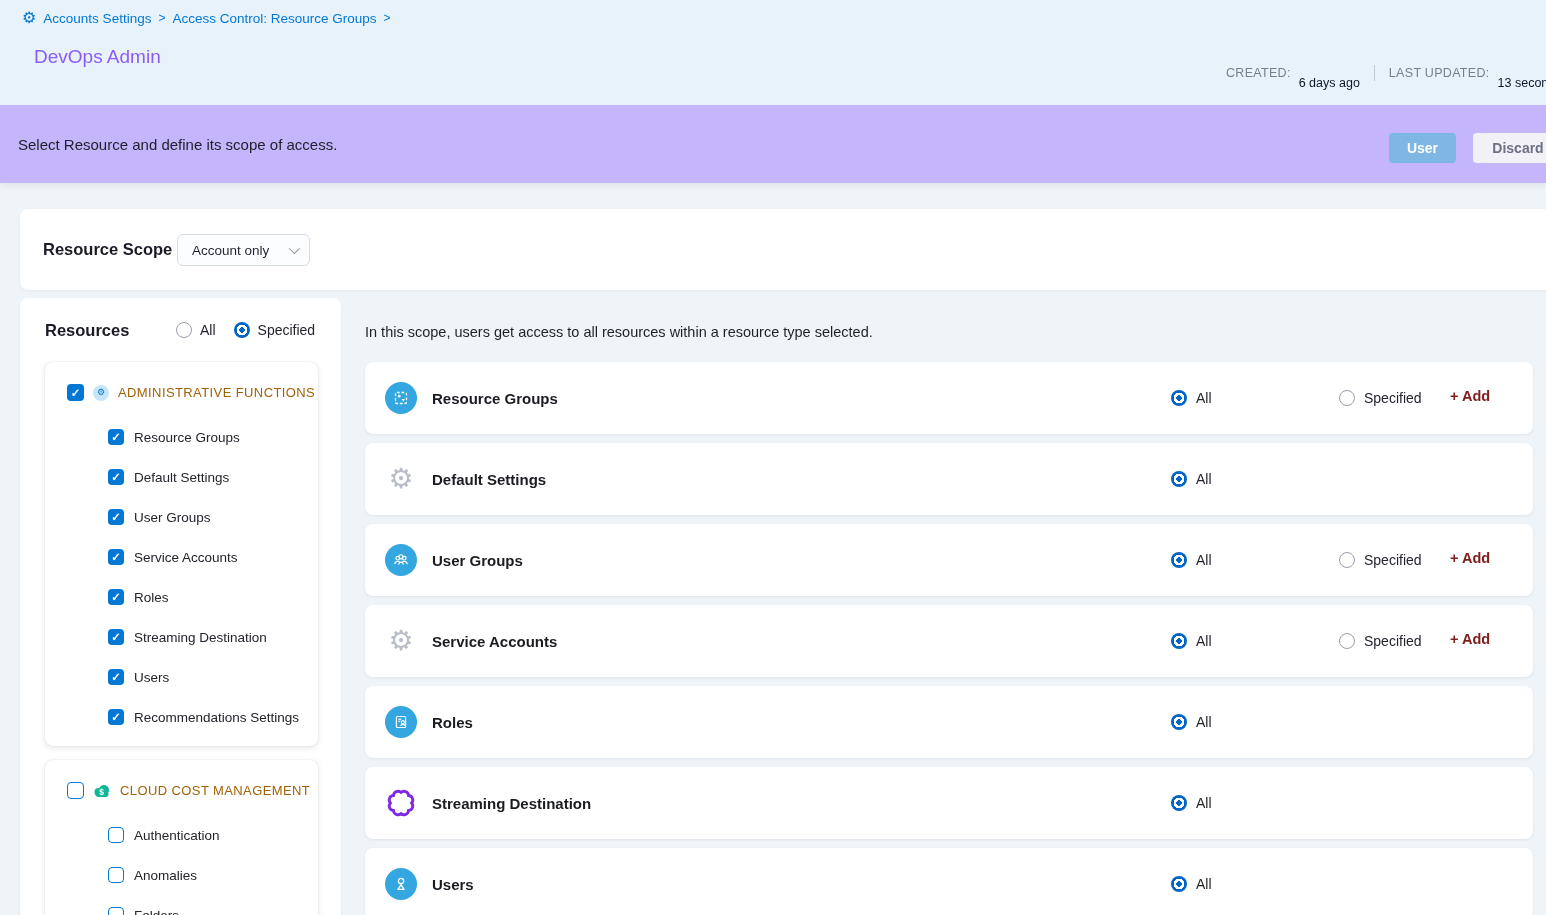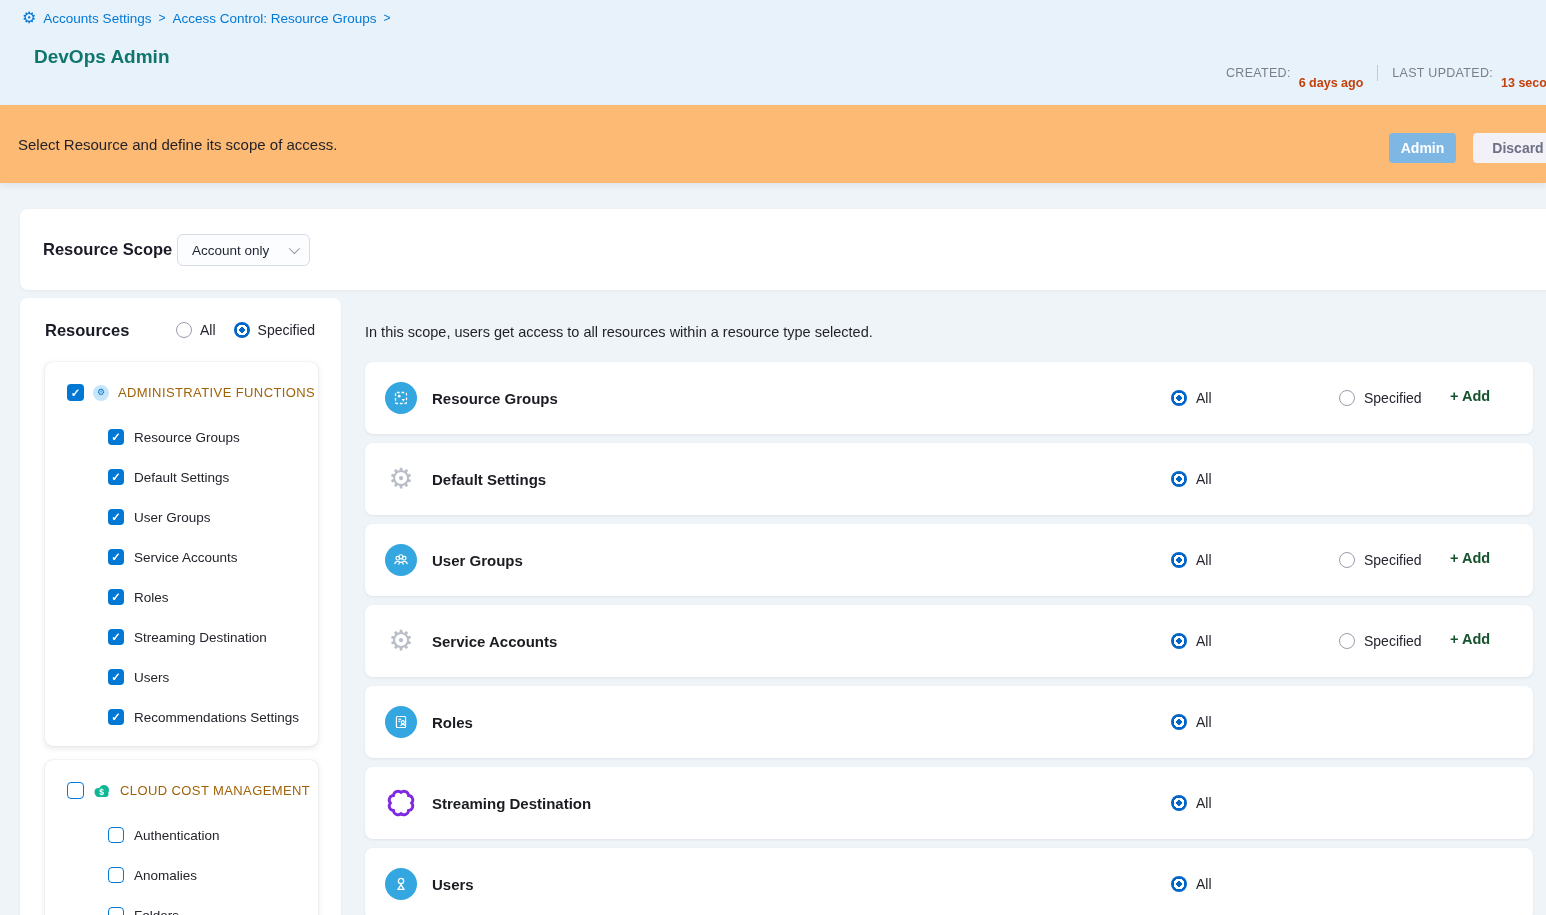--- a/index.html
+++ b/index.html
@@ -9,28 +9,28 @@
     background:#eff4f8;
     position:relative;
     color:#1b1c22;
   }
   
   .top-band { position:absolute; left:0; top:0; width:1546px; height:105px; background:#e8f2fb; }
   .breadcrumb { position:absolute; left:22px; top:10px; display:flex; align-items:center; gap:7px; font-size:13.5px; }
   .crumb-gear { color:#0278d5; font-size:16px; line-height:1; }
   .crumb-link { color:#0278d5; cursor:pointer; text-decoration:none; font-weight:500; }
   .crumb-sep { color:#0278d5; font-size:12px; }
-  .page-title { position:absolute; left:34px; top:46px; font-size:19px; font-weight:700; color:#0f766e; }
+  .page-title { position:absolute; left:34px; top:46px; font-size:19px; font-weight:400; color:#8b5cf6; }
   .meta { position:absolute; left:1226px; top:56px; display:flex; align-items:center; gap:8px; white-space:nowrap; font-size:12.5px; }
   .meta-label { color:#7a7d8c; letter-spacing:.3px; }
-  .meta-value { color:#c2410c; font-weight:700;margin-top:20px; }
+  .meta-value { color:#0f172a; font-weight:400;margin-top:20px; }
   .meta-divider { width:1px; height:16px; background:#c2c8d4; margin:0 6px; }
 
   
-  .action-bar { position:absolute; left:0; top:105px; width:1546px; height:78px; background:#fdba74;
+  .action-bar { position:absolute; left:0; top:105px; width:1546px; height:78px; background:#c4b5fd;
     box-shadow:0 3px 6px rgba(40,41,61,0.08); }
   .instruction { position:absolute; left:18px; top:0; height:78px; display:flex; align-items:center; font-size:15px; color:#1f2028; }
   .btn-save { position:absolute; left:1389px; top:133px; width:67px; height:30px; background:#7eb6e4; color:#fff;
     font-weight:700; font-size:14px; border:none; border-radius:4px; cursor:pointer; font-family:inherit; }
   .btn-discard { position:absolute; left:1473px; top:133px; width:90px; height:30px; background:#f1f1f7; color:#6d7086;
     font-weight:700; font-size:14px; border:none; border-radius:4px; cursor:pointer; font-family:inherit; }
 
   
   .scope-card { position:absolute; left:20px; top:209px; width:1560px; height:81px; background:#fff; border-radius:8px;
     box-shadow:0 1px 3px rgba(40,41,61,0.06); }
@@ -73,21 +73,21 @@
   
   .main-desc { position:absolute; left:365px; top:324px; font-size:14.5px; color:#1f2028; }
   .res-row { position:absolute; left:365px; width:1168px; height:72px; background:#fff; border-radius:8px;
     box-shadow:0 1px 3px rgba(40,41,61,0.08); }
   .row-icon-wrap { position:absolute; left:20px; top:20px; width:32px; height:32px; display:flex; align-items:center; justify-content:center; }
   .circle-icon { width:32px; height:32px; border-radius:50%; background:#34a6e0; display:flex; align-items:center; justify-content:center; }
   .gear-glyph { font-size:28px; color:#b8bdc7; line-height:1; }
   .row-title { position:absolute; left:67px; top:0; height:72px; display:flex; align-items:center; font-size:15px; font-weight:700; color:#1b1c22; }
   .row-radio-all { position:absolute; left:806px; top:0; height:72px; display:flex; align-items:center; gap:9px; font-size:14px; color:#24252e; cursor:pointer; }
   .row-radio-spec { position:absolute; left:974px; top:0; height:72px; display:flex; align-items:center; gap:9px; font-size:14px; color:#24252e; cursor:pointer; }
-  .row-add { position:absolute; left:1085px; top:0; height:68px; display:flex; align-items:center; font-size:14.5px; font-weight:700; color:#14532d; cursor:pointer; }
+  .row-add { position:absolute; left:1085px; top:0; height:68px; display:flex; align-items:center; font-size:14.5px; font-weight:700; color:#7f1d1d; cursor:pointer; }
 </style>
 </head>
 <body>
 
 <div class="top-band">
   <div class="breadcrumb">
     <span class="crumb-gear">⚙</span>
     <a class="crumb-link">Accounts Settings</a>
     <span class="crumb-sep">&gt;</span>
     <a class="crumb-link">Access Control: Resource Groups</a>
@@ -99,21 +99,21 @@
     <span class="meta-value">6 days ago</span>
     <span class="meta-divider"></span>
     <span class="meta-label">LAST UPDATED:</span>
     <span class="meta-value">13 seconds ago</span>
   </div>
 </div>
 
 <div class="action-bar">
   <div class="instruction">Select Resource and define its scope of access.</div>
 </div>
-<button class="btn-save">Admin</button>
+<button class="btn-save">User</button>
 <button class="btn-discard">Discard</button>
 
 <div class="scope-card">
   <div class="scope-label">Resource Scope</div>
   <div class="scope-select">
     <span class="scope-select-value">Account only</span>
     <span class="chevron"></span>
   </div>
 </div>
 

